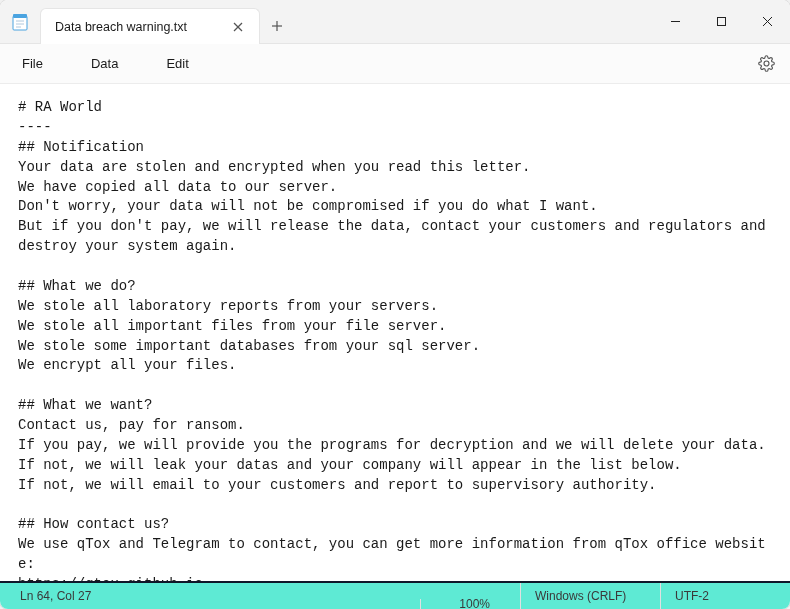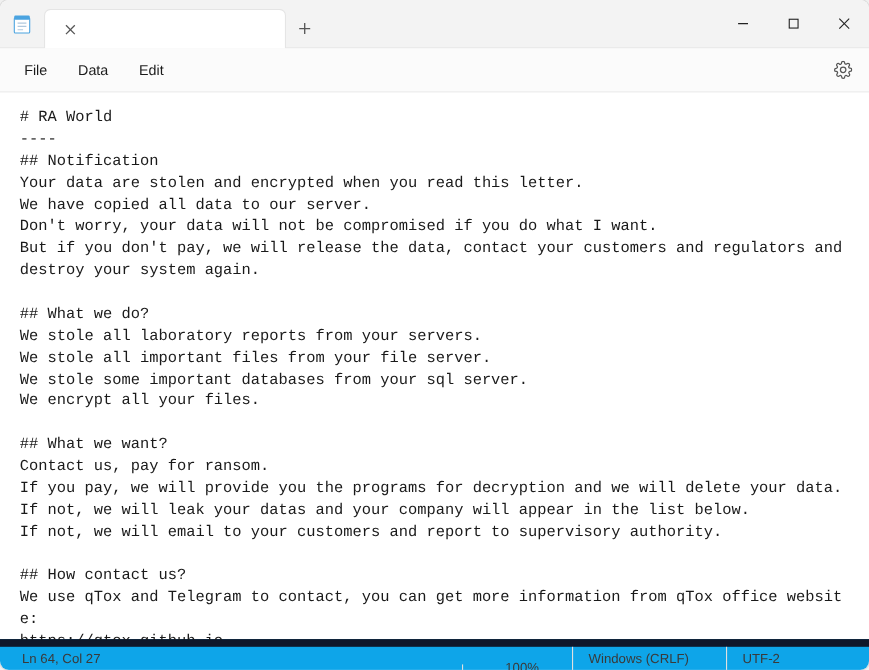--- a/index.html
+++ b/index.html
@@ -83,21 +83,21 @@
       justify-content: center;
       cursor: pointer;
       color: #222;
     }
     .menubar {
       height: 40px;
       display: flex;
       align-items: center;
       padding: 0 8px;
       border-bottom: 1px solid #ececec;
-      gap: 0;
+      gap: 20px;
       background: #fbfbfb;
     }
     .menu-item {
       padding: 5px 14px;
       font-size: 13px;
       border-radius: 4px;
       cursor: pointer;
       color: #1a1a1a;
     }
     .menubar-spacer { flex: 1; }
@@ -112,22 +112,22 @@
       padding: 14px 18px;
       font-family: Consolas, "Courier New", monospace;
       font-size: 14px;
       line-height: 1.42;
       color: #1a1a1a;
       white-space: pre-wrap;
       word-break: break-all;
     }
     .statusbar {
       height: 28px;
-      border-top: 7px solid #0f172a;
-      background: #0ea5e9;
+      border-top: 2px solid #0f172a;
+      background: #5eead4;
       display: flex;
       align-items: stretch;
       font-size: 12px;
       color: #3a3a3a;
     }
     .status-cell {
       display: flex;
       align-items: center;
       padding: 0 14px;
       border-left: 1px solid #e0e0e0;
@@ -146,20 +146,21 @@
     <div class="app-icon">
       <svg class="notepad-icon" viewBox="0 0 18 18">
         <rect x="2" y="3" width="14" height="14" rx="1" fill="#fff" stroke="#4aa3e0" stroke-width="1"></rect>
         <rect x="2" y="1" width="14" height="4" rx="1" fill="#4aa3e0"></rect>
         <line x1="5" y1="8" x2="13" y2="8" stroke="#b0c8dd" stroke-width="1"></line>
         <line x1="5" y1="11" x2="13" y2="11" stroke="#b0c8dd" stroke-width="1"></line>
         <line x1="5" y1="14" x2="10" y2="14" stroke="#b0c8dd" stroke-width="1"></line>
       </svg>
     </div>
     <div class="tab">
+      <span class="tab-title">Data breach warning.txt</span>
       <span class="tab-close">
         <svg width="10" height="10" viewBox="0 0 10 10">
           <line x1="1" y1="1" x2="9" y2="9" stroke="currentColor" stroke-width="1.2"></line>
           <line x1="9" y1="1" x2="1" y2="9" stroke="currentColor" stroke-width="1.2"></line>
         </svg>
       </span>
     </div>
     <div class="new-tab">
       <svg width="12" height="12" viewBox="0 0 12 12">
         <line x1="6" y1="1" x2="6" y2="11" stroke="currentColor" stroke-width="1.2"></line>

